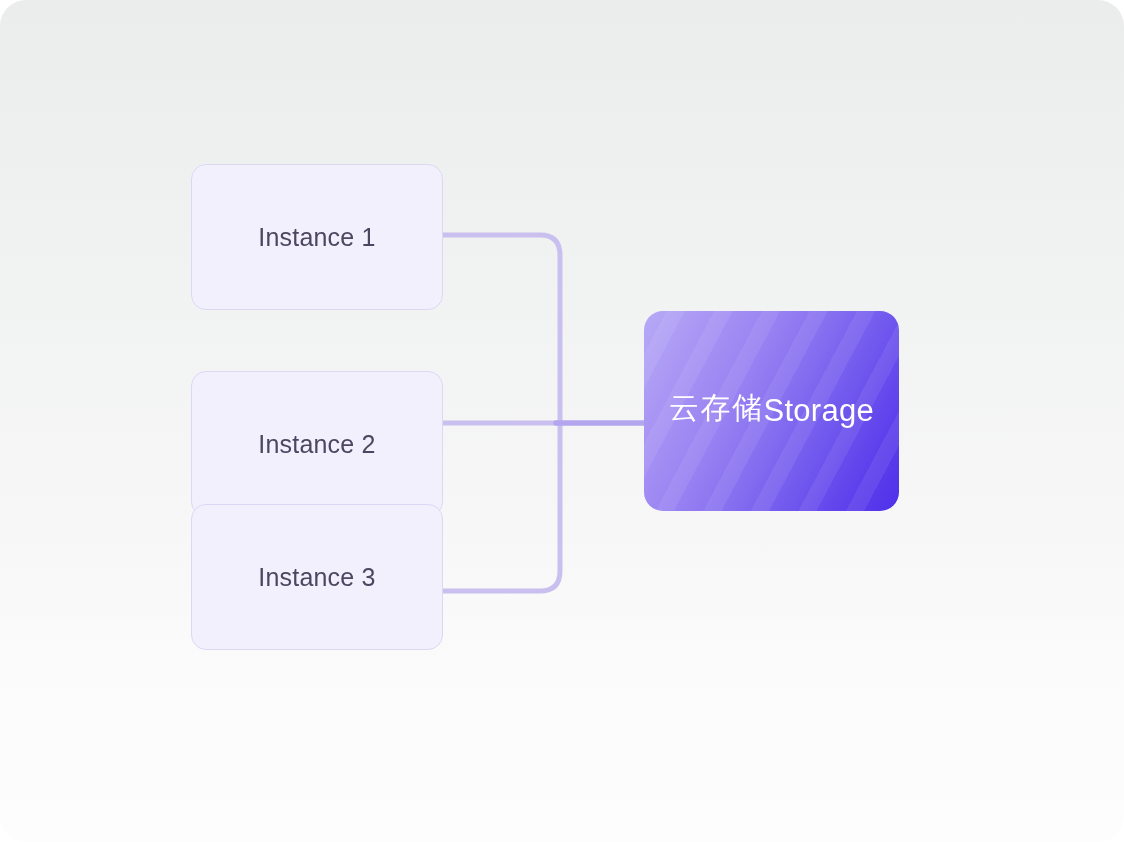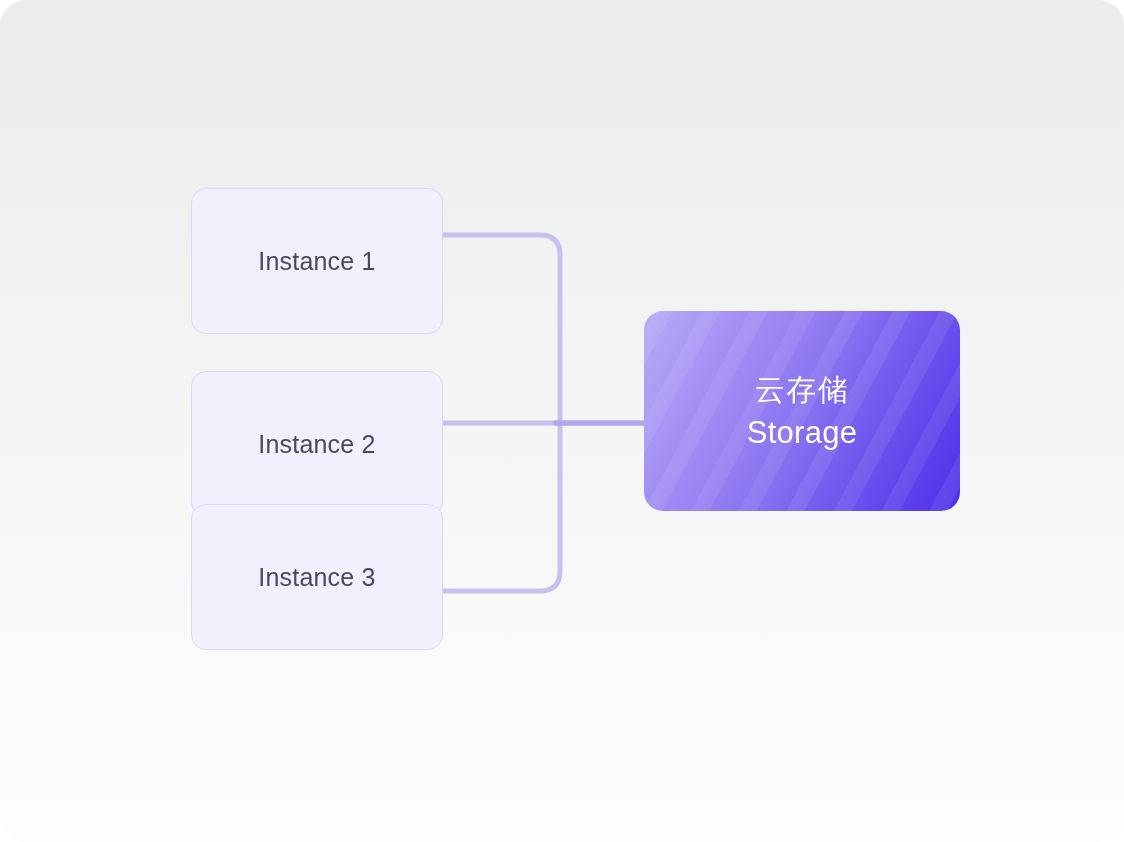--- a/index.html
+++ b/index.html
@@ -42,43 +42,42 @@
     width: 252px;
     height: 146px;
     box-sizing: border-box;
     border-radius: 15px;
     background: #f2f0fd;
     border: 1.5px solid #ddd7f6;
     display: flex;
     align-items: center;
     justify-content: center;
   }
-  .instance-node.n1 { left: 191px; top: 188px; }
+  .instance-node.n1 { left: 191px; top: 164px; }
   .instance-node.n2 { left: 191px; top: 350px; margin-top: 21px; }
   .instance-node.n3 { left: 191px; top: 504px; }
 
   .instance-label {
     font-size: 25px;
     font-weight: 400;
     letter-spacing: 0.2px;
     color: #4d4660;
     white-space: nowrap;
   }
 
   
   #storage-node {
     position: absolute;
     left: 644px;
     top: 311px;
-    width: 316px;
+    width: 255px;
     height: 200px;
     border-radius: 19px;
     overflow: hidden;
     display: flex;
-    flex-direction: column;
     align-items: center;
     justify-content: center;
     background:
       linear-gradient(118deg,
         #b7aaf6 0%,
         #a996f4 18%,
         #9a83f2 36%,
         #8670f0 52%,
         #7259ee 68%,
         #5f42ec 84%,

